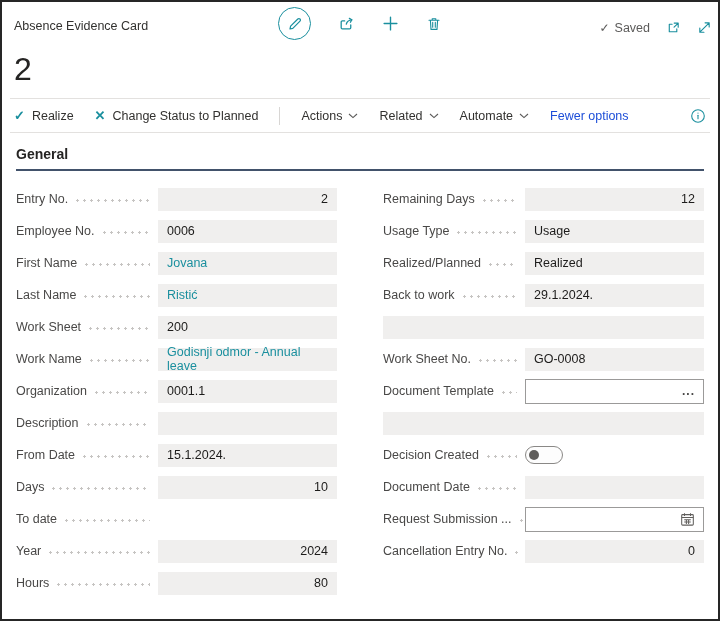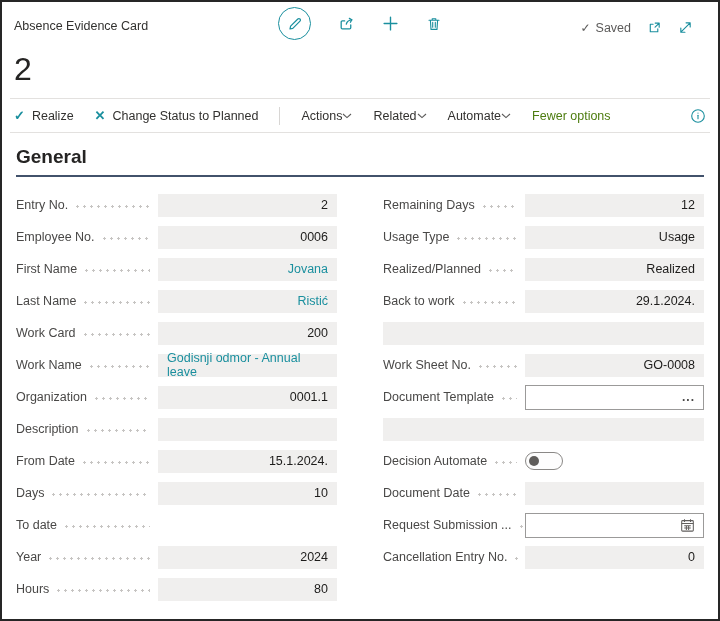--- a/index.html
+++ b/index.html
@@ -11,52 +11,52 @@
     --underline:#42526b;
     --greyicon:#5c5b5a;
   }
   *{box-sizing:border-box;margin:0;padding:0;}
   body{font-family:"Liberation Sans",sans-serif;background:#fff;}
   .window{
     width:720px;height:621px;border:2px solid #262626;background:#fff;
     position:relative;overflow:hidden;
   }
   
-  .topbar{display:flex;align-items:flex-start;padding:12px 25px 0 12px;position:relative;height:44px;}
+  .topbar{display:flex;align-items:flex-start;padding:12px 6px 0 12px;position:relative;height:44px;}
   .page-caption{font-size:12.5px;color:#32312f;padding-top:5px;}
   .center-icons{position:absolute;left:50%;top:5px;transform:translateX(-50%);
     display:flex;align-items:center;gap:27px;}
   .icon-btn{background:none;border:none;cursor:pointer;display:flex;align-items:center;justify-content:center;padding:0;}
   .pencil-circle{width:33px;height:33px;border:1.5px solid var(--accent);border-radius:50%;}
   .right-group{margin-left:auto;display:flex;align-items:center;gap:16px;padding-top:6px;}
   .saved{display:flex;align-items:center;gap:5px;font-size:12.5px;color:#5c5b5a;}
   .saved .check{font-size:12px;color:#5c5b5a;}
   .record-id{font-size:32px;font-weight:300;color:#252423;line-height:1;padding:7px 12px 13px;}
   .sep{border-top:1px solid #e3e1df;margin:0 8px;}
   
   .ribbon{display:flex;align-items:center;height:33px;padding:0 12px;gap:21px;font-size:12.5px;color:#32312f;}
   .ribbon-action{display:flex;align-items:center;gap:7px;cursor:pointer;}
   .glyph{color:var(--accent);font-weight:700;font-size:13px;line-height:1;}
   .divider{width:1px;height:18px;background:#d8d6d4;}
-  .menu{display:flex;align-items:center;gap:0;cursor:pointer;}
-  .fewer{cursor:pointer;color:#4d7c0f;}
+  .menu{display:flex;align-items:center;gap:6px;cursor:pointer;}
+  .fewer{cursor:pointer;color:#1d4ed8;}
   .info-btn{margin-left:auto;}
   
   .content{padding:0 14px;}
-  .section-title{font-size:19px;font-weight:600;color:#252423;padding:13px 0 7px;
+  .section-title{font-size:14px;font-weight:600;color:#252423;padding:13px 0 7px;
     border-bottom:2px solid var(--underline);cursor:pointer;}
   .fields{display:grid;grid-template-columns:1fr 1fr;column-gap:46px;margin-top:12px;}
   .row{display:flex;align-items:center;height:32px;}
   .label-wrap{flex:0 0 142px;display:flex;align-items:center;overflow:hidden;}
   .flabel{font-size:12.5px;color:var(--label);white-space:nowrap;}
   .leader{flex:1;min-width:6px;height:3px;margin:2px 8px 0 6px;
     background-image:radial-gradient(circle,#c6c4c2 1px,transparent 1.2px);
     background-size:7px 3px;background-repeat:repeat-x;background-position:left center;}
   .fbox{flex:1;height:23px;display:flex;align-items:center;padding:0 8px;font-size:12.5px;
-    color:var(--value);background:var(--field-bg);border:1px solid transparent;justify-content:flex-end;}
+    color:var(--value);background:var(--field-bg);border:1px solid transparent;}
   .fbox.right{justify-content:flex-end;}
   .fbox.link{color:var(--link);cursor:pointer;}
   .fbox.editable{background:#fff;border:1px solid #9b9a99;height:25px;justify-content:space-between;cursor:text;}
   .ellipsis{color:#474645;font-weight:700;letter-spacing:1px;font-size:12px;line-height:0;padding-bottom:5px;cursor:pointer;}
   .toggle-area{flex:1;display:flex;align-items:center;}
   .toggle{width:38px;height:18px;border-radius:10px;border:1px solid #8a8886;background:#fdfdfd;
     position:relative;cursor:pointer;}
   .toggle .knob{position:absolute;left:3px;top:3px;width:10px;height:10px;border-radius:50%;background:#605e5c;}
   svg{display:block;}
 </style>
@@ -211,21 +211,21 @@
             <div class="label-wrap">
               <span class="flabel">Last Name</span>
               <span class="leader"></span>
             </div>
             <div class="fbox link">
               <span>Ristić</span>
             </div>
           </div>
           <div class="row">
             <div class="label-wrap">
-              <span class="flabel">Work Card</span>
+              <span class="flabel">Work Sheet</span>
               <span class="leader"></span>
             </div>
             <div class="fbox">
               <span>200</span>
             </div>
           </div>
           <div class="row">
             <div class="label-wrap">
               <span class="flabel">Work Name</span>
               <span class="leader"></span>
@@ -356,21 +356,21 @@
               <span><span class="ellipsis">...</span></span>
             </div>
           </div>
           <div class="row">
             <div class="fbox">
               <span></span>
             </div>
           </div>
           <div class="row">
             <div class="label-wrap">
-              <span class="flabel">Decision Automate</span>
+              <span class="flabel">Decision Created</span>
               <span class="leader"></span>
             </div>
             <div class="toggle-area">
               <button class="toggle">
                 <span class="knob"></span>
               </button>
             </div>
           </div>
           <div class="row">
             <div class="label-wrap">

